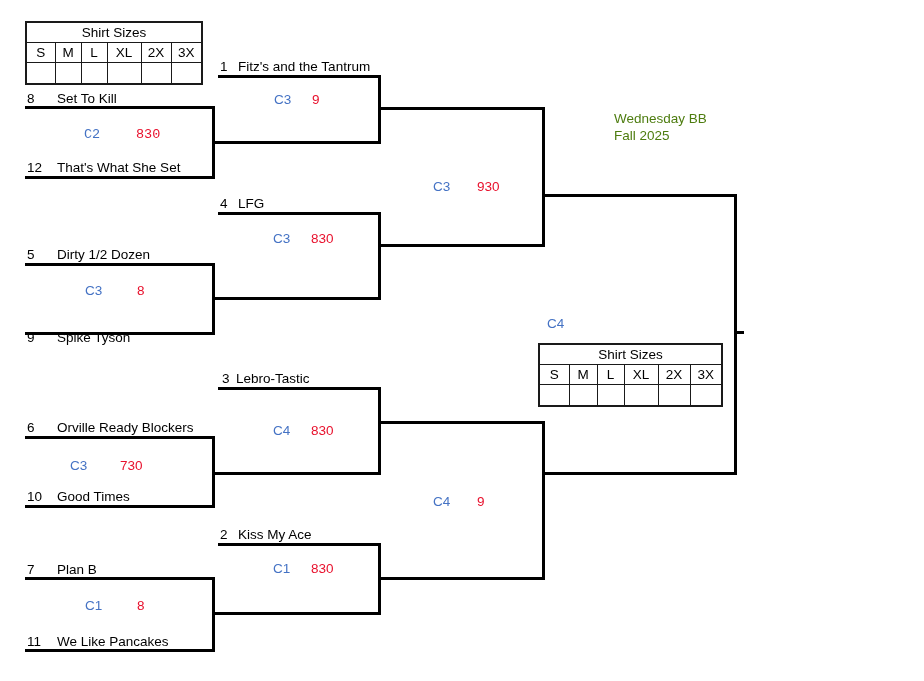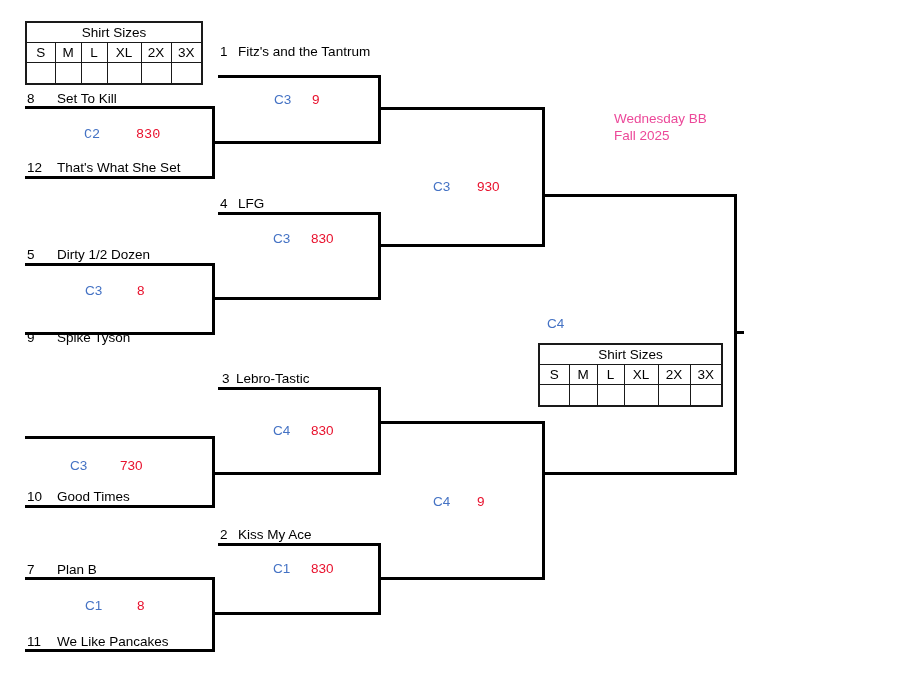--- a/index.html
+++ b/index.html
@@ -16,21 +16,21 @@
   .team.mid  .seed{width:18px;}
   
   .game{position:absolute;font-size:13.5px;line-height:16px;white-space:nowrap;}
   .game .court{display:inline-block;color:#4472C4;}
   .game .time{color:#E8112D;}
   .cw52 .court{width:52px;}
   .cw50 .court{width:50px;}
   .cw44 .court{width:44px;}
   .cw38 .court{width:38px;}
   
-  .event-title{position:absolute;left:614px;top:110px;color:#ec4899;font-size:13.5px;line-height:17px;}
+  .event-title{position:absolute;left:614px;top:110px;color:#4d7c0f;font-size:13.5px;line-height:17px;}
   
   .final-court{position:absolute;left:547px;top:316px;color:#4472C4;font-size:13.5px;}
   
   table.shirt{position:absolute;border-collapse:collapse;border:2px solid #1a1a1a;
     font-size:13.5px;text-align:center;table-layout:fixed;background:#fff;}
   table.shirt td{border:1px solid #1a1a1a;padding:0;height:19px;vertical-align:middle;}
   table.shirt tr.blank td{height:20px;}
 </style>
 </head>
 <body>
@@ -136,27 +136,28 @@
   <div class="ln" style="left:212px;top:577px;width:3px;height:75px;"></div>
   <div class="ln" style="left:215px;top:612px;width:166px;height:3px;"></div>
   <div class="ln" style="left:378px;top:543px;width:3px;height:72px;"></div>
   <div class="ln" style="left:381px;top:577px;width:164px;height:3px;"></div>
   <div class="ln" style="left:542px;top:421px;width:3px;height:159px;"></div>
   <div class="ln" style="left:545px;top:472px;width:192px;height:3px;"></div>
 
   <div class="ln" style="left:734px;top:194px;width:3px;height:281px;"></div>
   <div class="ln" style="left:737px;top:331px;width:153px;height:3px;"></div>
 
-  <div class="team mid" style="left:220px;top:44px;"><span class="seed">1</span><span class="name">Fitz's and the Tantrum</span></div>
+  <div class="team mid" style="left:220px;top:59px;"><span class="seed">1</span><span class="name">Fitz's and the Tantrum</span></div>
   <div class="team left" style="left:27px;top:91px;"><span class="seed">8</span><span class="name">Set To Kill</span></div>
   <div class="team left" style="left:27px;top:160px;"><span class="seed">12</span><span class="name">That's What She Set</span></div>
   <div class="team mid" style="left:220px;top:196px;"><span class="seed">4</span><span class="name">LFG</span></div>
   <div class="team left" style="left:27px;top:247px;"><span class="seed">5</span><span class="name">Dirty 1/2 Dozen</span></div>
   <div class="team left" style="left:27px;top:330px;"><span class="seed">9</span><span class="name">Spike Tyson</span></div>
   <div class="team mid" style="left:222px;top:371px;"><span class="seed" style="width:14px;">3</span><span class="name">Lebro-Tastic</span></div>
+  <div class="team left" style="left:27px;top:420px;"><span class="seed">6</span><span class="name">Orville Ready Blockers</span></div>
   <div class="team left" style="left:27px;top:489px;"><span class="seed">10</span><span class="name">Good Times</span></div>
   <div class="team mid" style="left:220px;top:527px;"><span class="seed">2</span><span class="name">Kiss My Ace</span></div>
   <div class="team left" style="left:27px;top:562px;"><span class="seed">7</span><span class="name">Plan B</span></div>
   <div class="team left" style="left:27px;top:634px;"><span class="seed">11</span><span class="name">We Like Pancakes</span></div>
 
   <div class="game cw52" style="left:84px;top:127px;font-family:Liberation Mono, monospace;"><span class="court">C2</span><span class="time">830</span></div>
   <div class="game cw38" style="left:274px;top:92px;"><span class="court">C3</span><span class="time">9</span></div>
   <div class="game cw38" style="left:273px;top:231px;"><span class="court">C3</span><span class="time">830</span></div>
   <div class="game cw44" style="left:433px;top:179px;"><span class="court">C3</span><span class="time">930</span></div>
   <div class="game cw52" style="left:85px;top:283px;"><span class="court">C3</span><span class="time">8</span></div>

